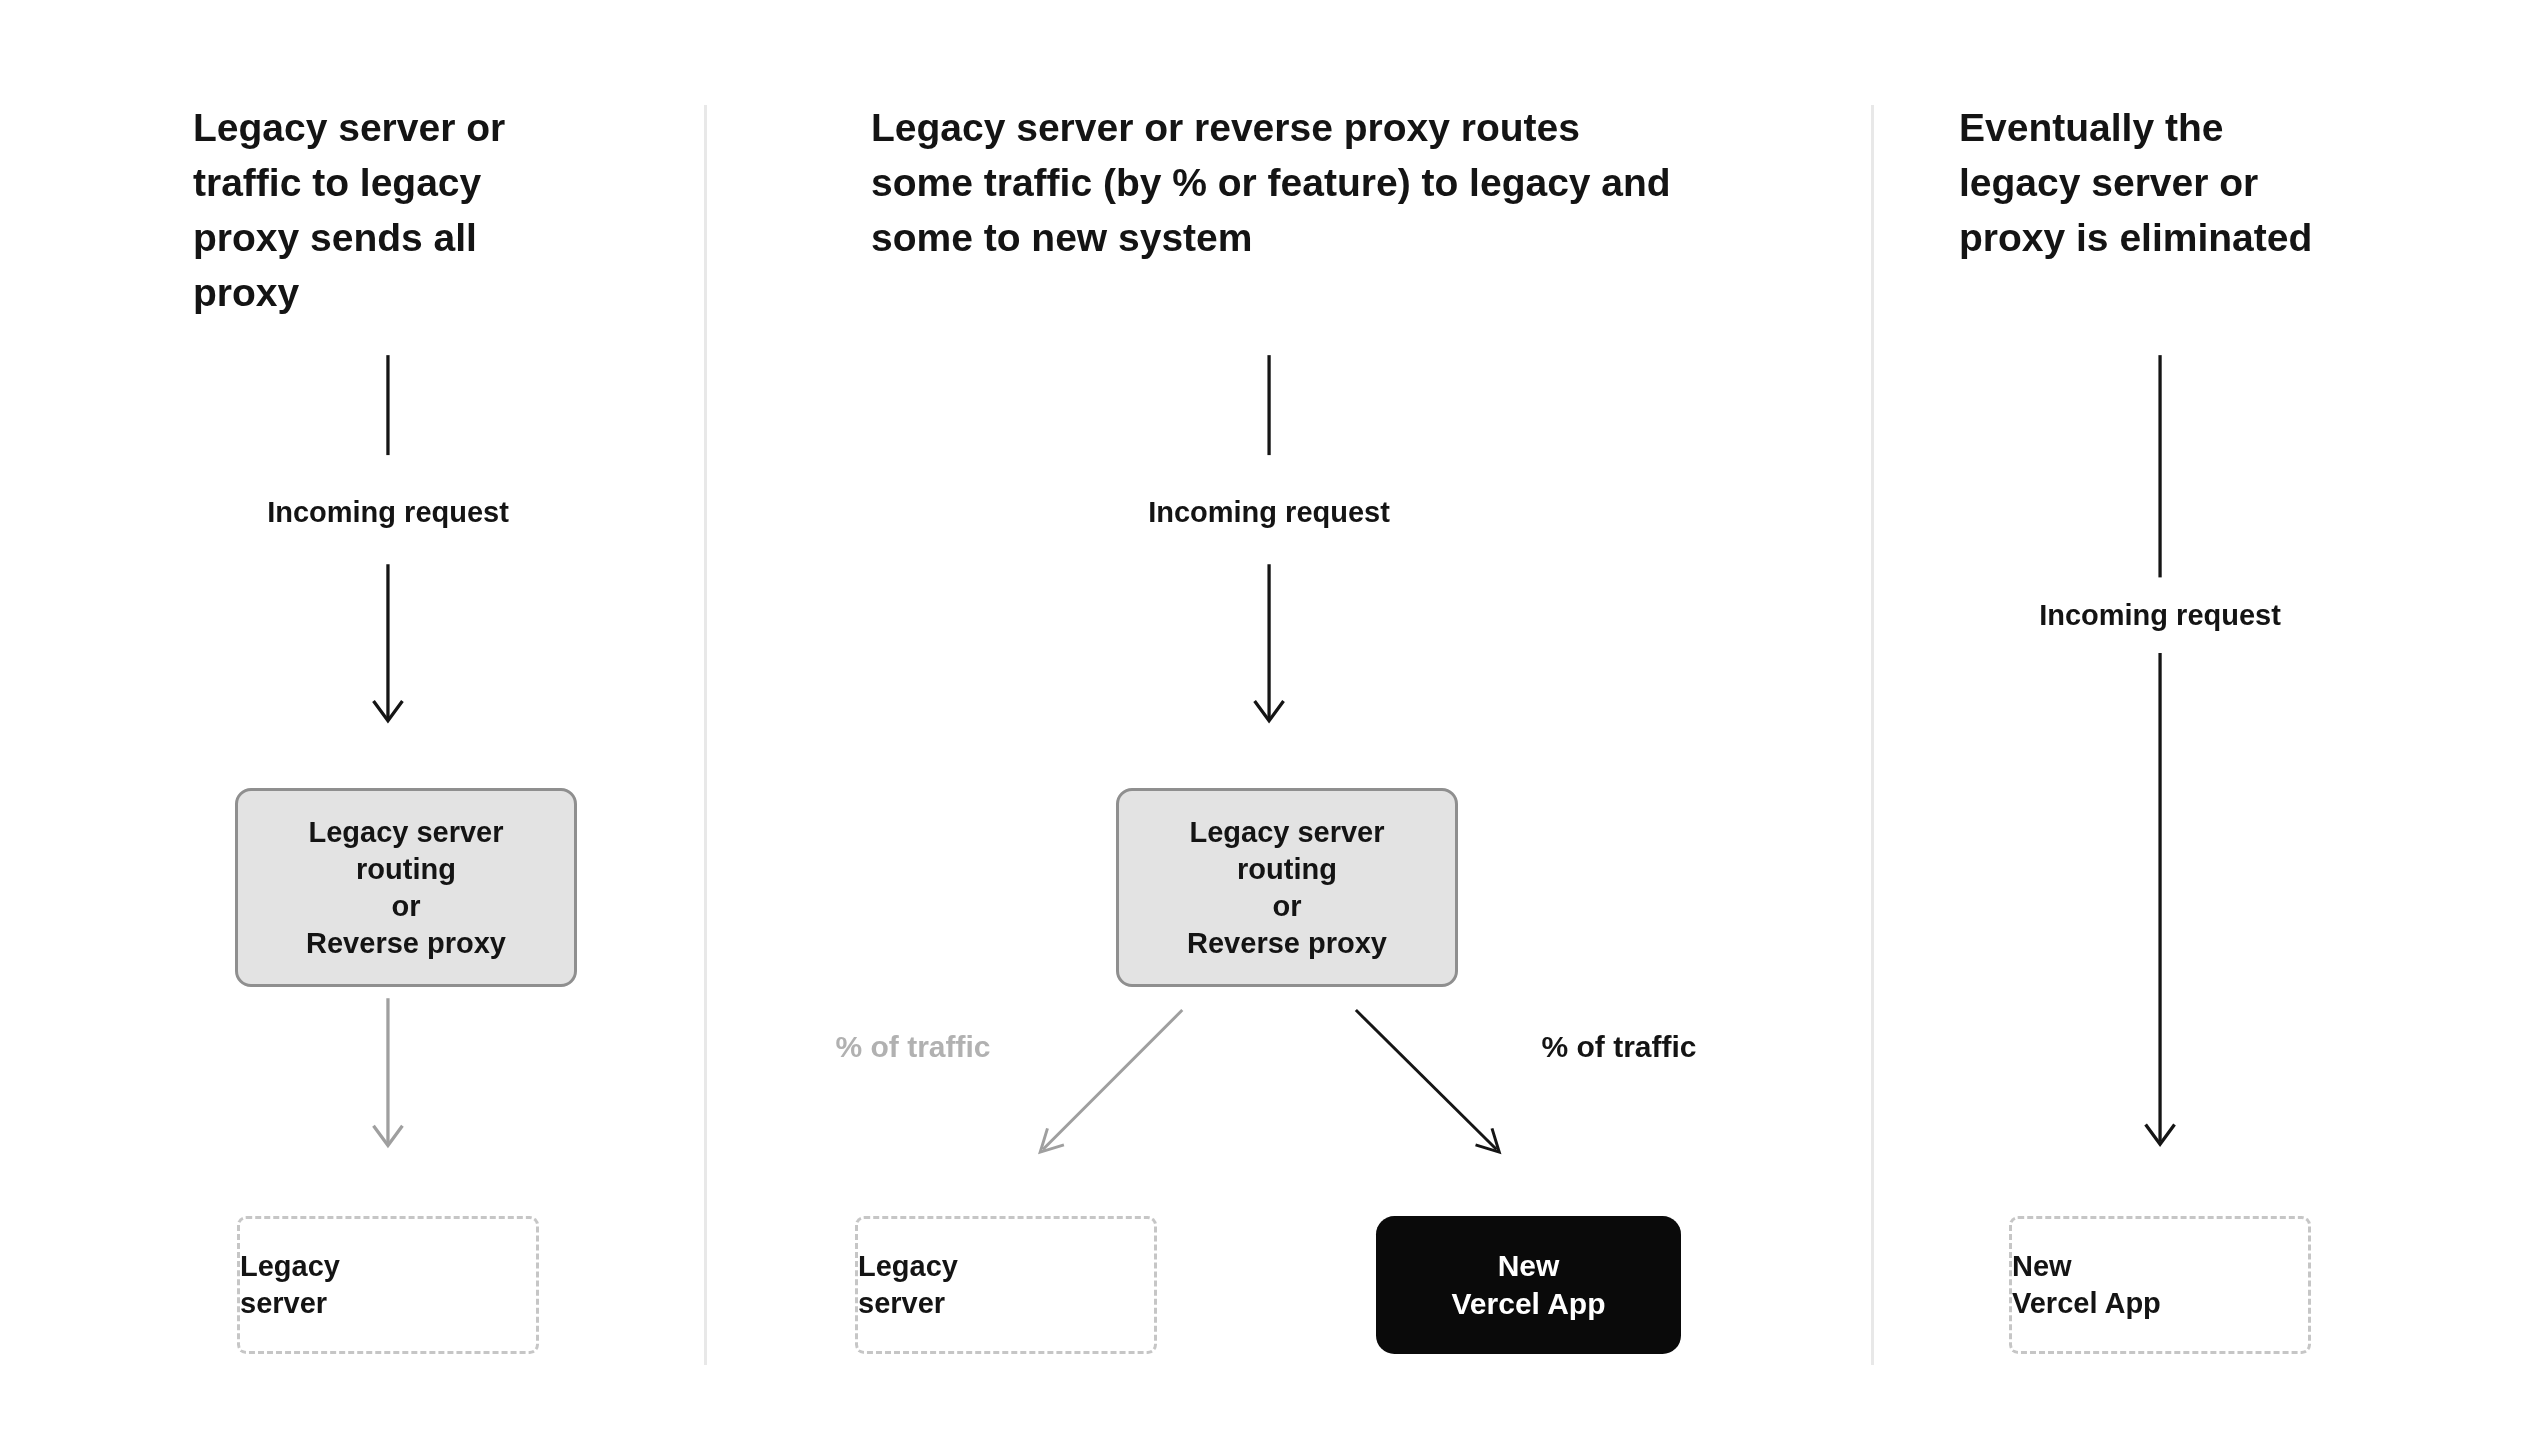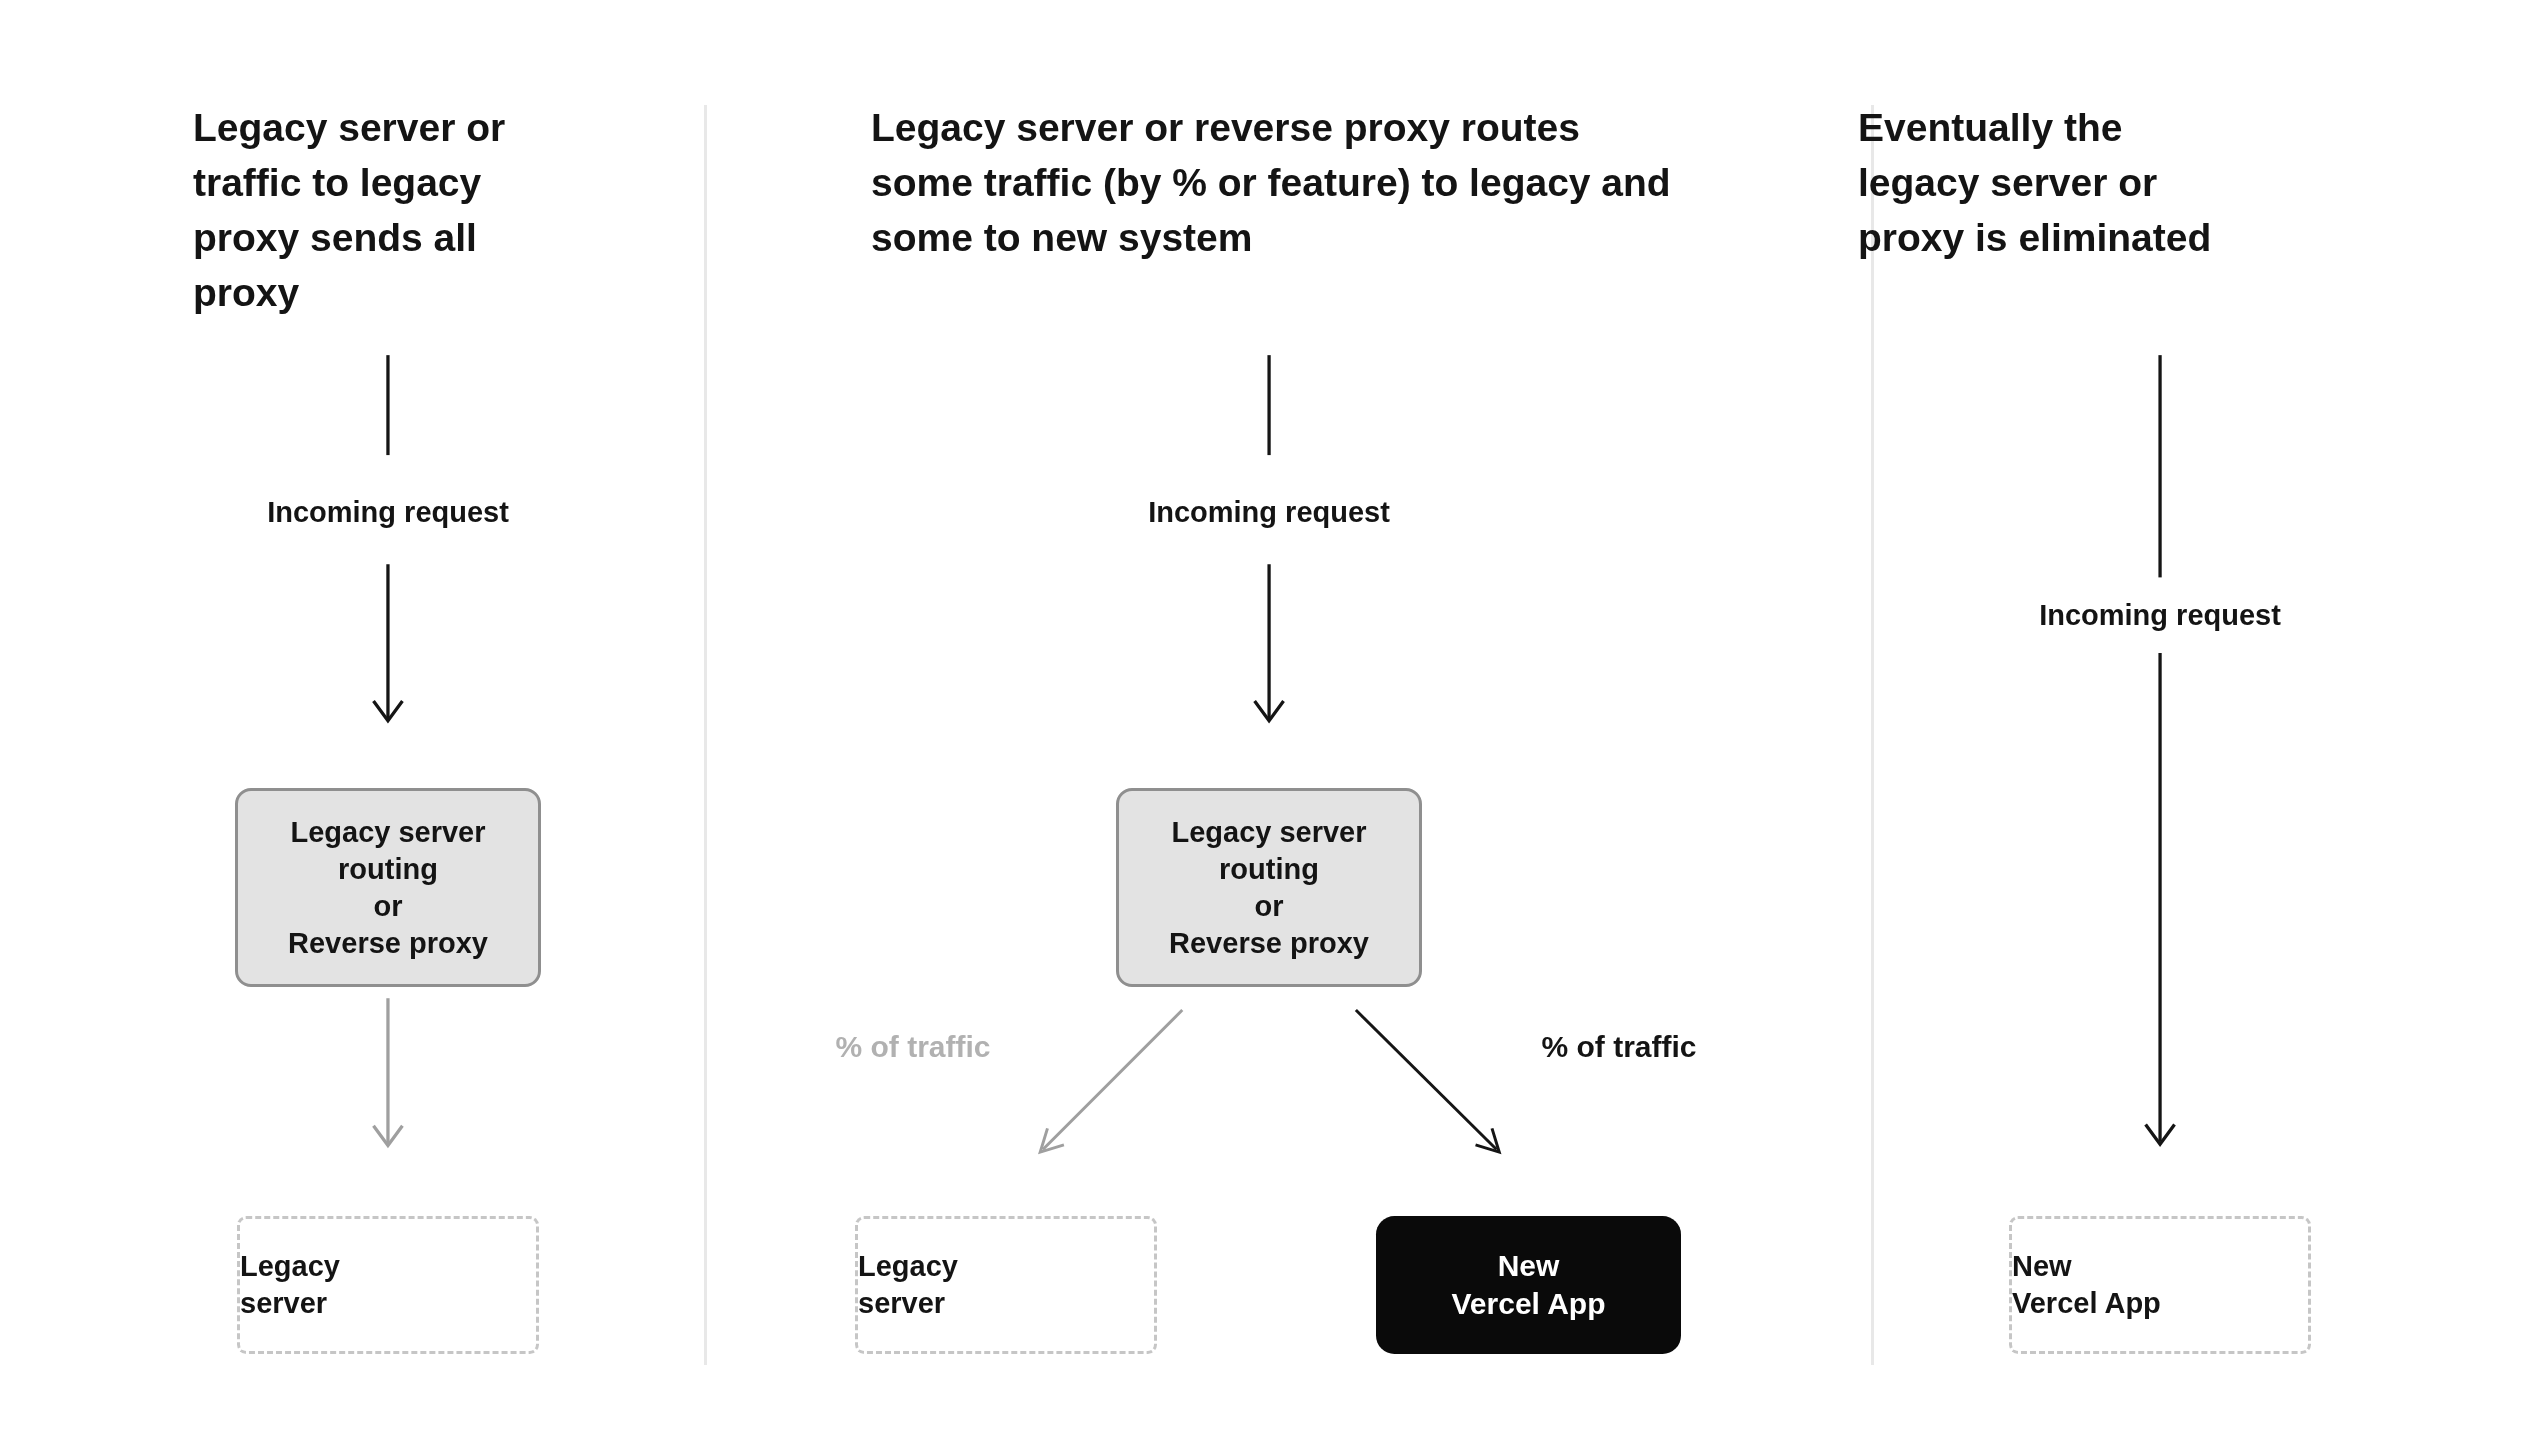--- a/index.html
+++ b/index.html
@@ -43,21 +43,21 @@
     position: absolute;
     transform: translateX(-50%);
     font-size: 29px;
     line-height: 37px;
     font-weight: 600;
     color: #141414;
     white-space: nowrap;
   }
   .router-box {
     position: absolute;
-    width: 306px;
+    width: 342px;
     height: 199px;
     box-sizing: border-box;
     background: #e3e3e3;
     border: 3.3px solid #8f8f8f;
     border-radius: 16px;
     display: flex;
     flex-direction: column;
     justify-content: center;
     align-items: center;
     text-align: center;
@@ -184,21 +184,21 @@
   <div class="dashed-box" style="left:855px; top:1216px;">
     <div>Legacy</div>
     <div>server</div>
   </div>
 
   <div class="black-box" style="left:1376px; top:1216px;">
     <div>New</div>
     <div>Vercel App</div>
   </div>
 
-  <div class="title" style="left:1858px;">
+  <div class="title" style="left:1959px;">
     <div>Eventually the</div>
     <div>legacy server or</div>
     <div>proxy is eliminated</div>
   </div>
 
   <div class="incoming" style="left:2160px; top:597px;">Incoming request</div>
 
   <div class="dashed-box" style="left:2009px; top:1216px;">
     <div>New</div>
     <div>Vercel App</div>

